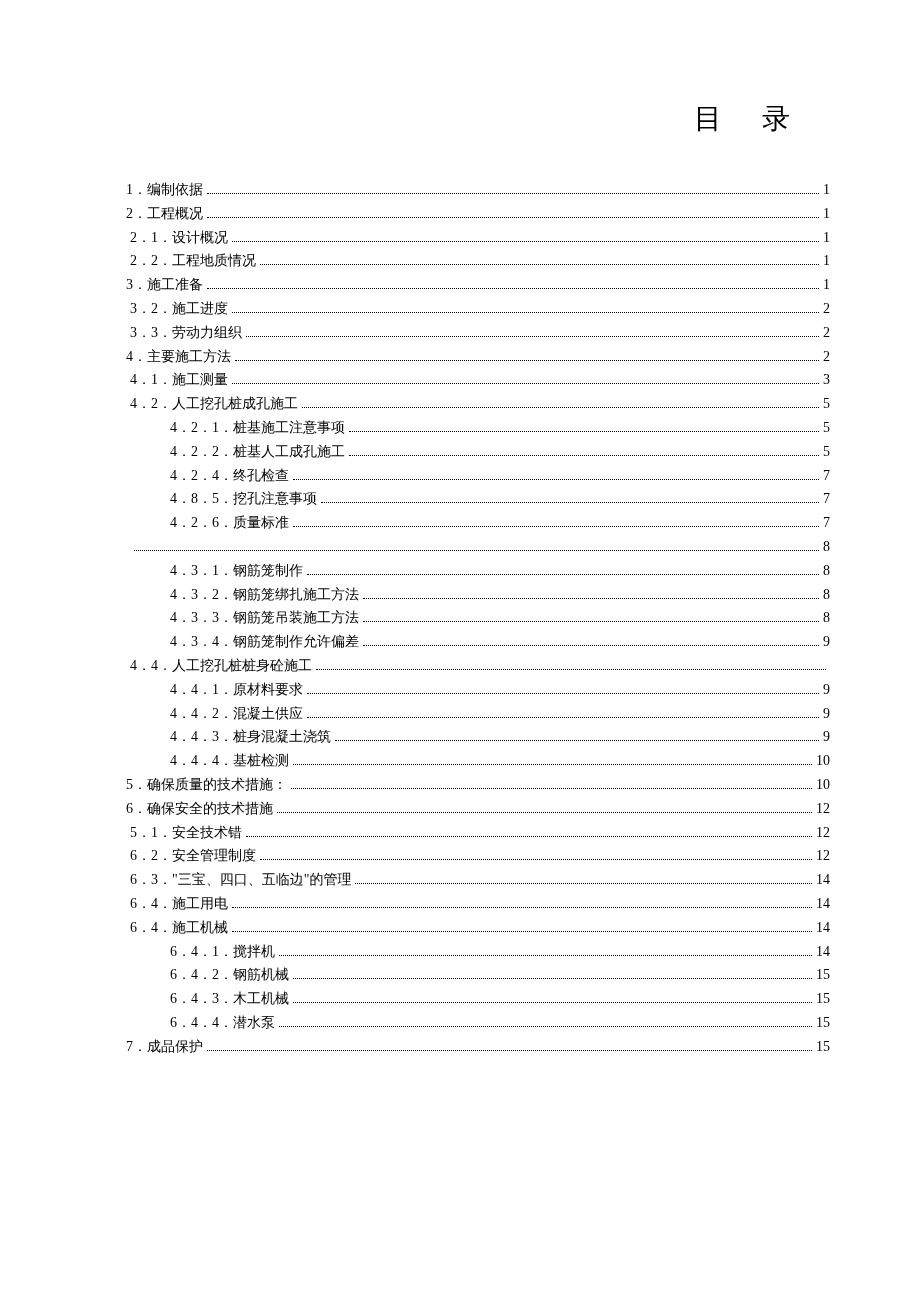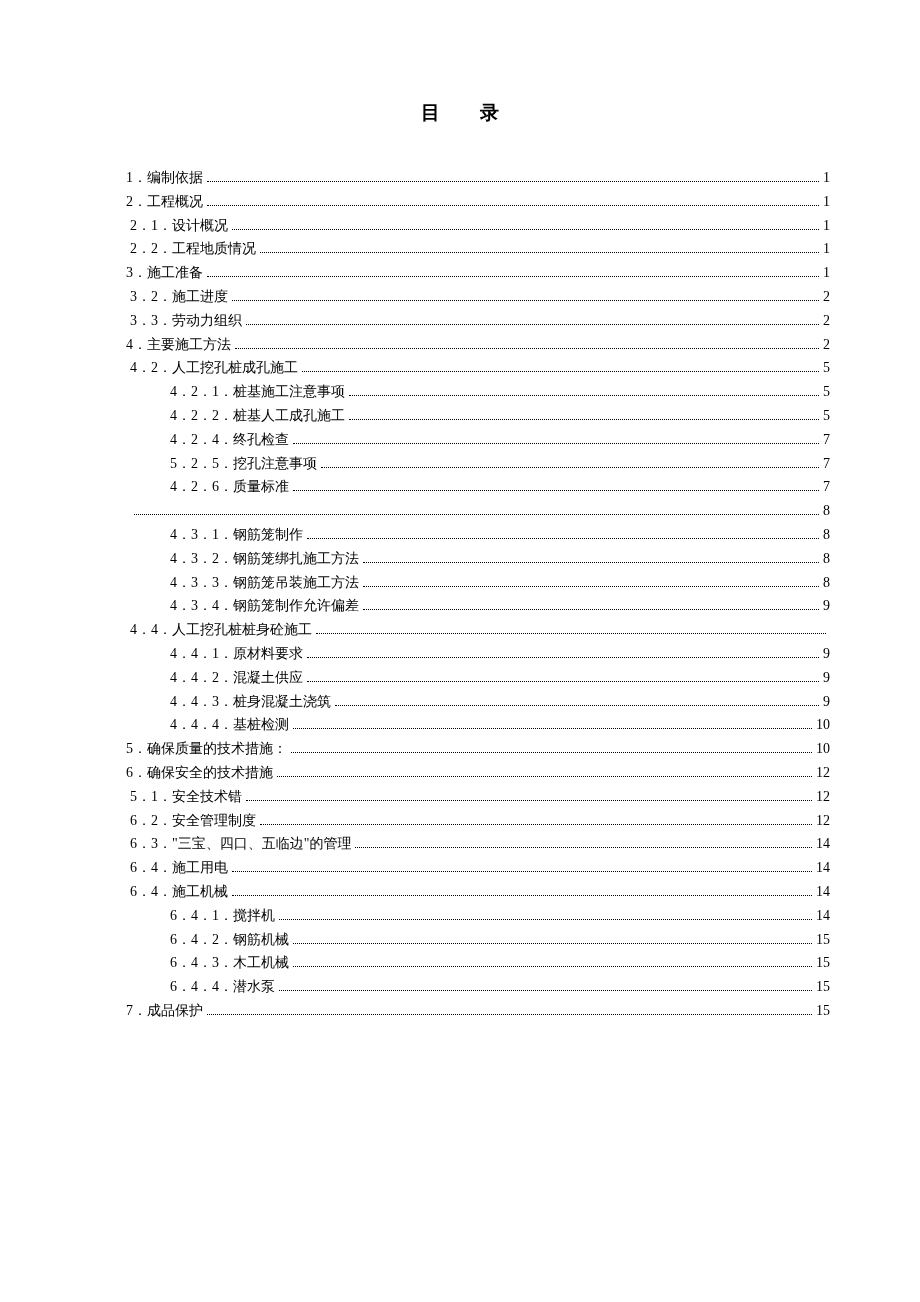--- a/index.html
+++ b/index.html
@@ -9,23 +9,23 @@
     }
     body {
       background: #ffffff;
       font-family: "SimSun", "宋体", serif;
       width: 920px;
       height: 1302px;
       padding: 100px 90px 60px 90px;
       color: #000;
     }
     .title {
-      text-align: center;
-      font-size: 19px;
-      font-weight: bold;
+      text-align: right;
+      font-size: 28px;
+      font-weight: normal;
       letter-spacing: 40px;
       padding-left: 40px;
       margin-bottom: 40px;
     }
     .toc {
       font-size: 14px;
       line-height: 1.7;
     }
     .toc-entry {
       display: flex;
@@ -88,41 +88,46 @@
       <span class="toc-label">3．3．劳动力组织</span>
       <span class="toc-dots"></span>
       <span class="toc-page">2</span>
     </div>
     <div class="toc-entry level-1">
       <span class="toc-label">4．主要施工方法</span>
       <span class="toc-dots"></span>
       <span class="toc-page">2</span>
     </div>
     <div class="toc-entry level-2">
+      <span class="toc-label">4．1．施工测量</span>
+      <span class="toc-dots"></span>
+      <span class="toc-page">3</span>
+    </div>
+    <div class="toc-entry level-2">
       <span class="toc-label">4．2．人工挖孔桩成孔施工</span>
       <span class="toc-dots"></span>
       <span class="toc-page">5</span>
     </div>
     <div class="toc-entry level-3">
       <span class="toc-label">4．2．1．桩基施工注意事项</span>
       <span class="toc-dots"></span>
       <span class="toc-page">5</span>
     </div>
     <div class="toc-entry level-3">
       <span class="toc-label">4．2．2．桩基人工成孔施工</span>
       <span class="toc-dots"></span>
       <span class="toc-page">5</span>
     </div>
     <div class="toc-entry level-3">
       <span class="toc-label">4．2．4．终孔检查</span>
       <span class="toc-dots"></span>
       <span class="toc-page">7</span>
     </div>
     <div class="toc-entry level-3">
-      <span class="toc-label">5．2．5．挖孔注意事项</span>
+      <span class="toc-label">4．8．5．挖孔注意事项</span>
       <span class="toc-dots"></span>
       <span class="toc-page">7</span>
     </div>
     <div class="toc-entry level-3">
       <span class="toc-label">4．2．6．质量标准</span>
       <span class="toc-dots"></span>
       <span class="toc-page">7</span>
     </div>
     <div class="toc-entry level-2">
       <span class="toc-dots"></span>

